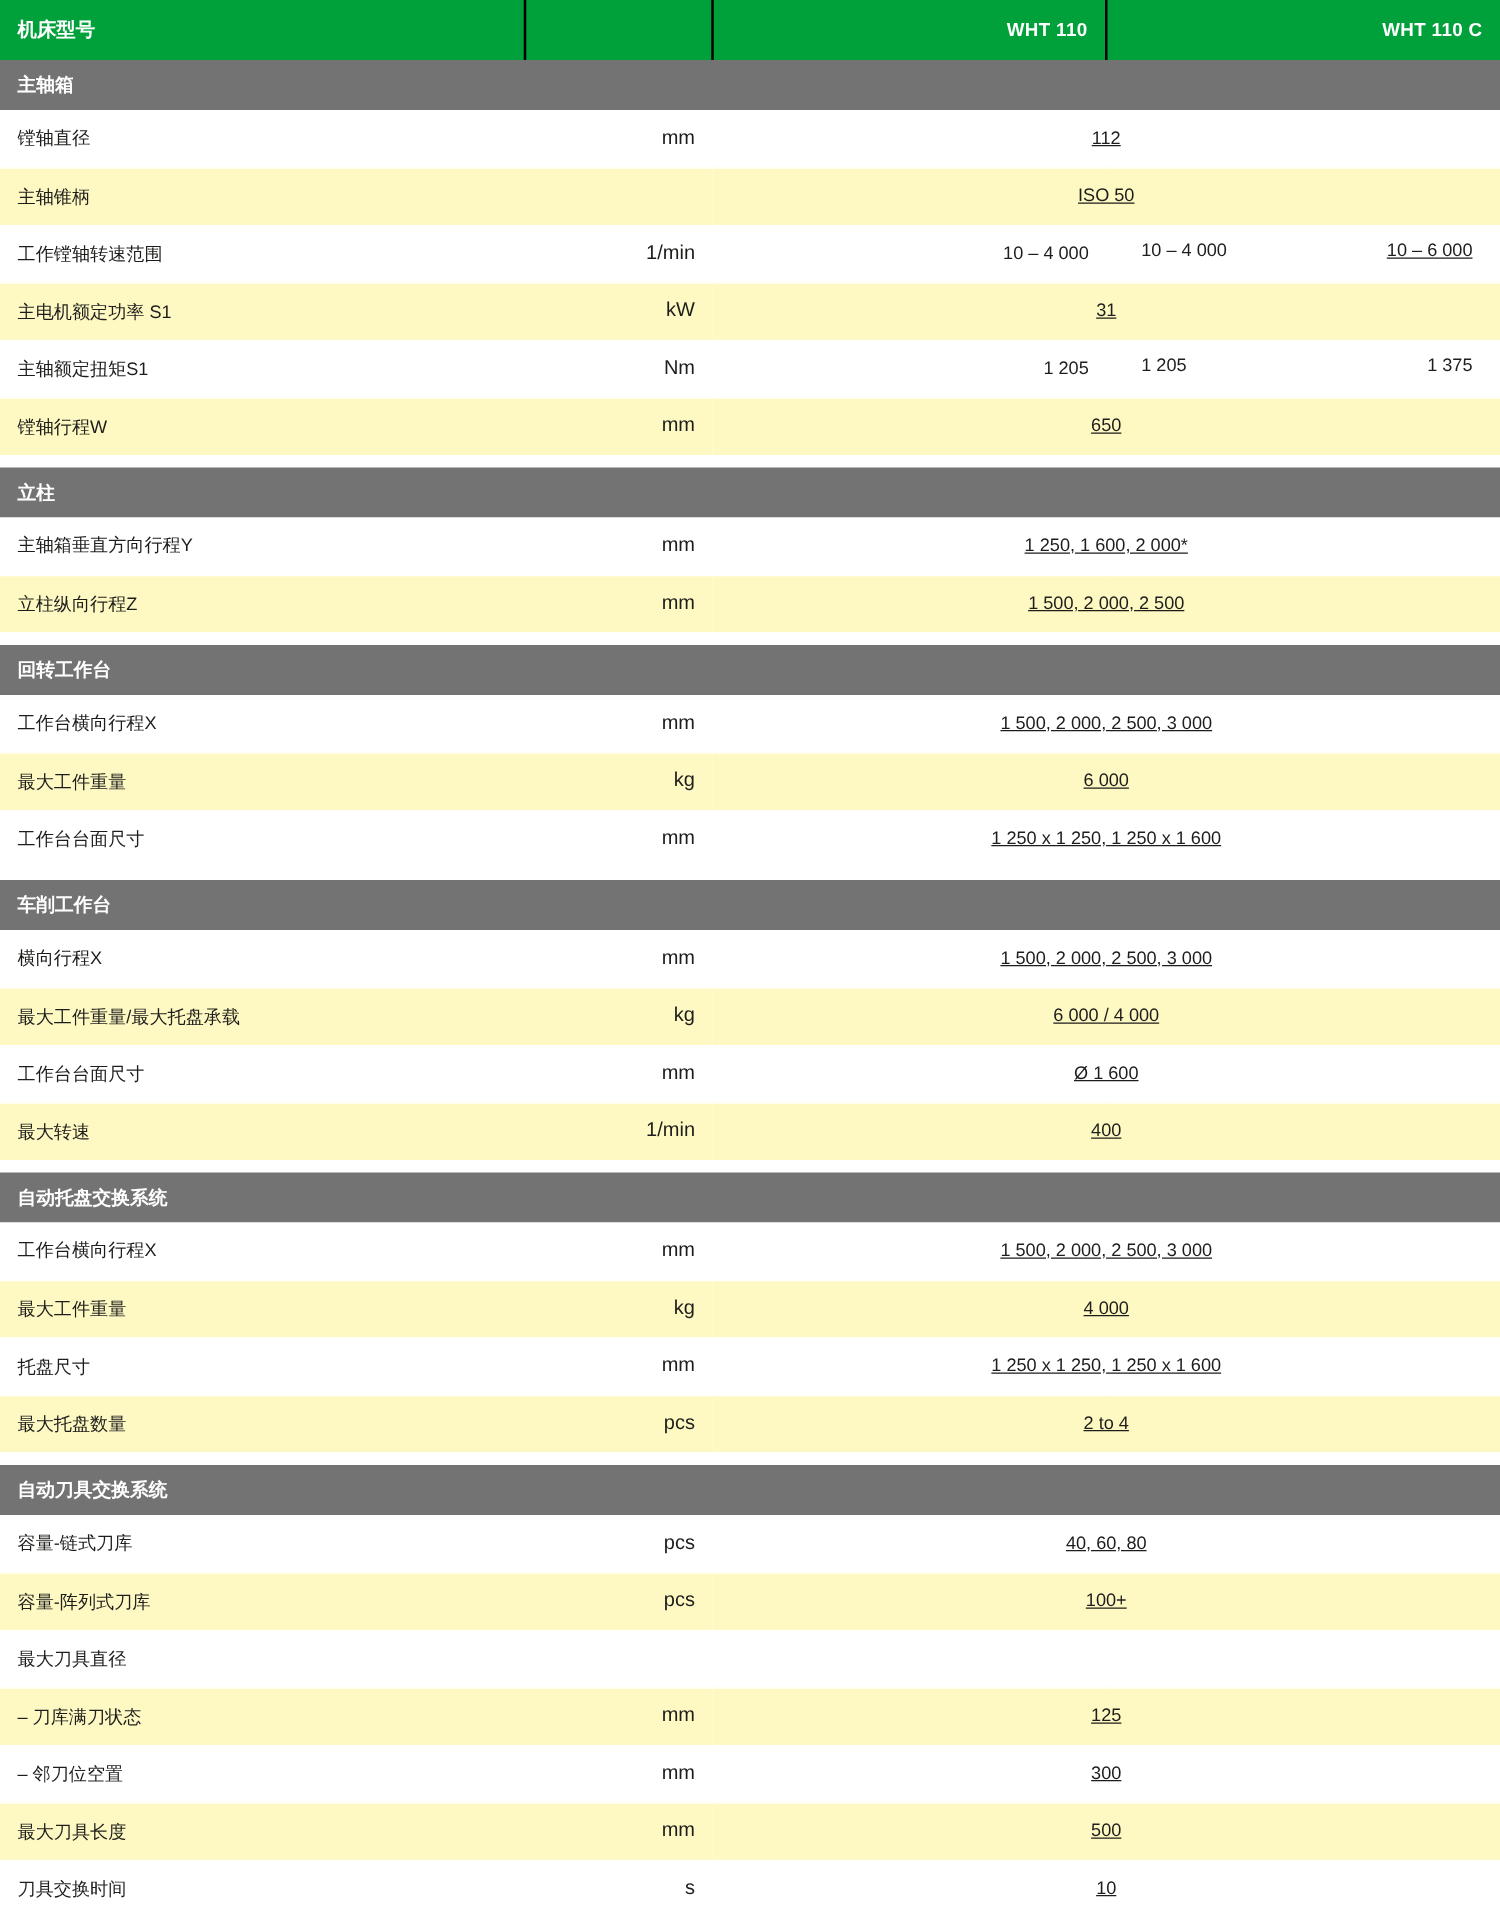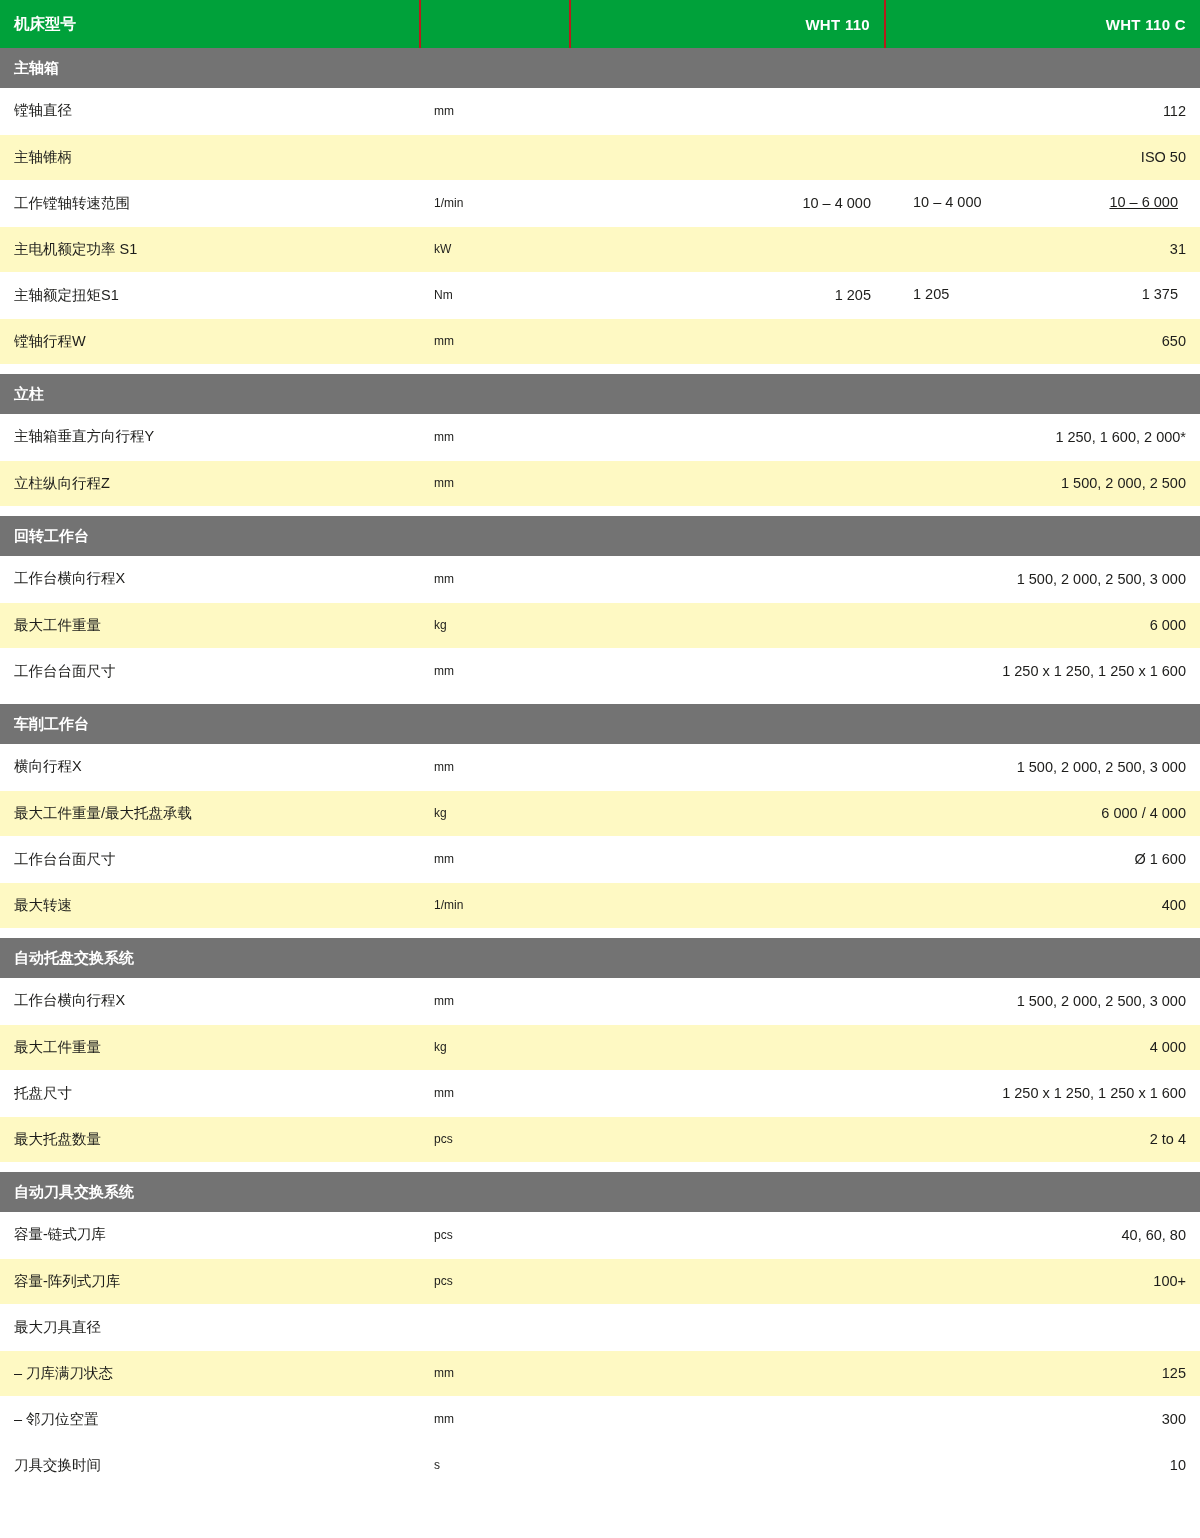--- a/index.html
+++ b/index.html
@@ -27,21 +27,21 @@
 
   
   tr.head td {
     background: #00a13a;
     color: #ffffff;
     font-size: 15px;
     font-weight: bold;
     height: 48px;
     vertical-align: middle;
     padding: 0 14px;
-    border-right: 2px solid #b91c1c;
+    border-right: 2px solid #000000;
   }
   tr.head td.label { text-align: left; font-size: 15.5px; }
   tr.head td.val { text-align: right; letter-spacing: 0.3px; }
   tr.head td:last-child { border-right: none; padding-left: 40px; }
 
   
   tr.section td {
     background: #737373;
     color: #ffffff;
     font-size: 15px;
@@ -57,22 +57,22 @@
     height: 46px;
     vertical-align: middle;
     font-size: 14.5px;
     color: #1d1d1b;
     padding: 0 14px;
     border-bottom: 1px solid #ffffff;
   }
   tr.row.alt td { background: #fef9c3; }
   tr.row.plain td { background: #ffffff; margin-top: 27px; }
   tr.row td.label { text-align: left; }
-  tr.row td.unit { text-align: left; font-size: 12px; }
-  tr.row td.span2 { text-align: right; }
+  tr.row td.unit { text-align: right; font-size: 16px; }
+  tr.row td.span2 { text-align: center; text-decoration: underline; }
   tr.row td.v1, tr.row td.v2 { text-align: right; }
 
   .spacer-row td { height: 10px; background: #ffffff; padding: 0; }
 </style>
 </head>
 <body>
 
 <div id="page">
   <table class="spec">
     <colgroup>
@@ -236,20 +236,25 @@
         <tr class="row alt">
           <td class="label">–  刀库满刀状态</td>
           <td class="unit">mm</td>
           <td class="span2" colspan="2">125</td>
         </tr>
         <tr class="row plain">
           <td class="label">–  邻刀位空置</td>
           <td class="unit">mm</td>
           <td class="span2" colspan="2">300</td>
         </tr>
+        <tr class="row alt">
+          <td class="label">最大刀具长度</td>
+          <td class="unit">mm</td>
+          <td class="span2" colspan="2">500</td>
+        </tr>
         <tr class="row plain">
           <td class="label">刀具交换时间</td>
           <td class="unit">s</td>
           <td class="span2" colspan="2">10</td>
         </tr>
       </tbody>
   </table>
 </div>
 
 </body></html>

